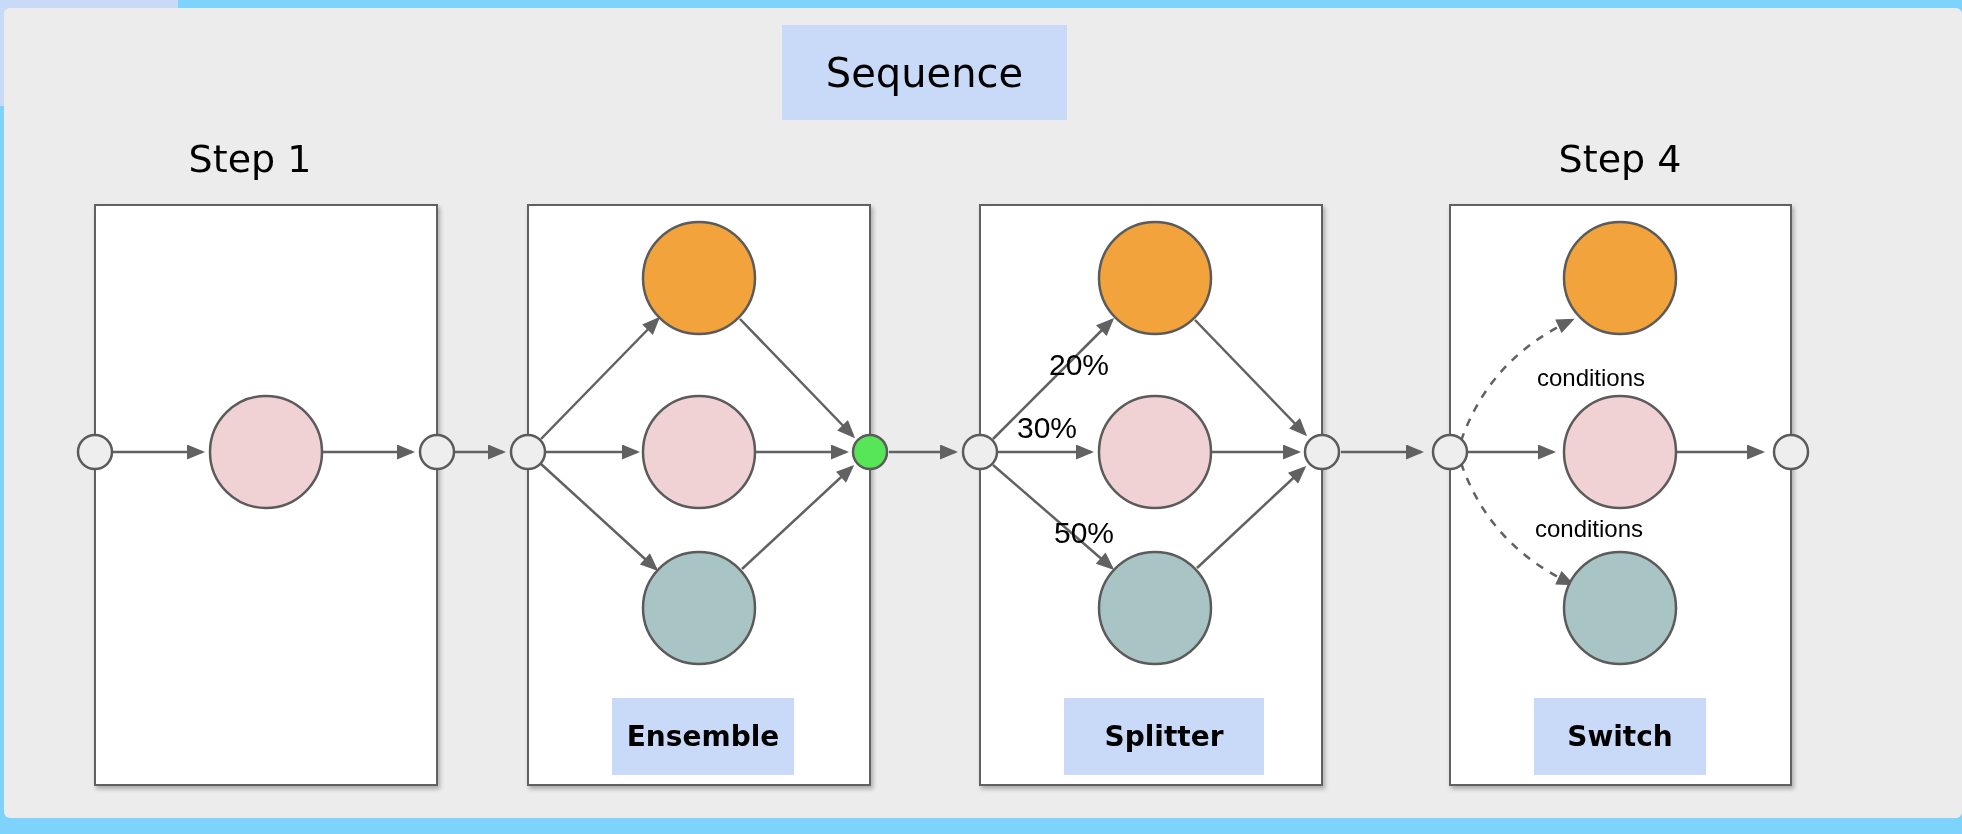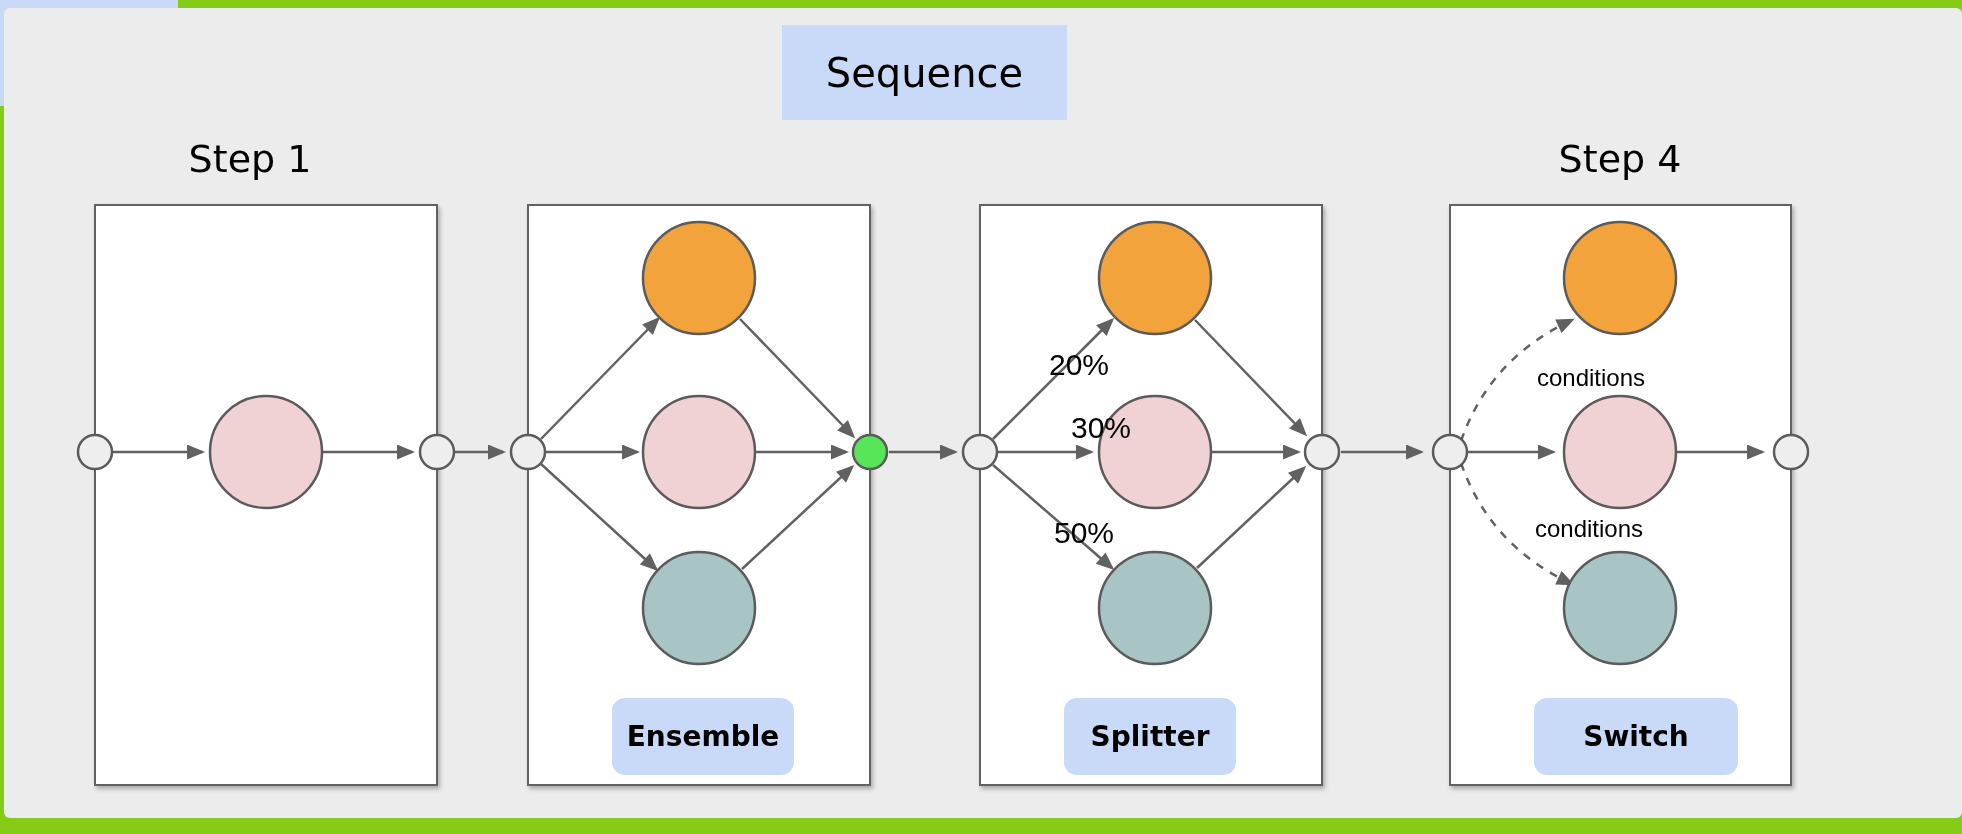--- a/index.html
+++ b/index.html
@@ -1,37 +1,37 @@
 <!DOCTYPE html>
 <html style="--canvas: #ececec; --box-fill: #ffffff; --line: #616161; --node-stroke: #5b5b5b; --node-orange: #f2a33c; --node-pink: #f0d2d4; --node-teal: #a9c4c4; --port-fill: #eeeeee; --port-green: #57e657; --label-blue: #c9daf8; --text: #000000;"><head>
 <meta charset="utf-8">
 <style>
   html,body{margin:0;padding:0;background:#ffffff;}
-  #page{position:relative;width:1962px;height:834px;background:#84cc16;overflow:hidden;
+  #page{position:relative;width:1962px;height:834px;background:#7dd3fc;overflow:hidden;
         font-family:"DejaVu Sans",sans-serif;color:var(--text,#000);}
   #canvas{position:absolute;left:4px;top:8px;width:1958px;height:810px;
           background:var(--canvas,#ececec);border-radius:6px;}
   svg{position:absolute;left:0;top:0;}
   .step-rect{fill:var(--box-fill,#fff);stroke:var(--line,#616161);stroke-width:2px;
              filter:drop-shadow(2px 3px 2px rgba(0,0,0,0.28));}
   .edge{stroke:var(--line,#616161);stroke-width:2.5px;fill:none;}
   .edge-dashed{stroke:var(--line,#616161);stroke-width:2.5px;fill:none;stroke-dasharray:8 8;}
   .arrowhead{fill:var(--line,#616161);}
   .node-orange{fill:var(--node-orange,#f2a33c);stroke:var(--node-stroke,#5b5b5b);stroke-width:2.5px;}
   .node-pink{fill:var(--node-pink,#f0d2d4);stroke:var(--node-stroke,#5b5b5b);stroke-width:2.5px;}
   .node-teal{fill:var(--node-teal,#a9c4c4);stroke:var(--node-stroke,#5b5b5b);stroke-width:2.5px;}
   .port{fill:var(--port-fill,#eeeeee);stroke:var(--node-stroke,#5b5b5b);stroke-width:2.5px;}
   .port-green{fill:var(--port-green,#57e657);stroke:var(--node-stroke,#5b5b5b);stroke-width:2.5px;}
   .txt{position:absolute;display:flex;align-items:center;justify-content:center;
        text-align:center;white-space:pre-line;}
   .title-box{left:782px;top:25px;width:285px;height:95px;font-size:40px;
              background:var(--label-blue,#c9daf8);}
   .step-label{top:133px;width:200px;height:52px;font-size:38px;}
   .comp-label{top:698px;height:77px;font-size:28px;font-weight:bold;
-              background:var(--label-blue,#c9daf8);border-radius:13px;}
+              background:var(--label-blue,#c9daf8);}
   .comp-label-tall{left:177px;top:667px;width:178px;height:106px;font-size:28px;font-weight:bold;
               background:var(--label-blue,#c9daf8);justify-content:flex-start;text-align:left;
               padding-left:22px;box-sizing:border-box;line-height:1.32;display:flex;align-items:center;}
   .edge-label{font-family:"Liberation Sans",sans-serif;font-size:30px;width:110px;height:38px;}
   .cond-label{font-family:"Liberation Sans",sans-serif;font-size:24px;width:200px;height:36px;}
 </style>
 </head>
 <body>
 
 <div id="page">
@@ -106,22 +106,22 @@
     <circle class="port" cx="1791" cy="452" r="17"></circle>
   </svg>
 
   <div class="txt title-box">Sequence</div>
 
   <div class="txt step-label" style="left:150px">Step 1</div>
   <div class="txt step-label" style="left:1520px">Step 4</div>
 
   <div class="comp-label-tall">Inference Service</div>
   <div class="txt comp-label" style="left:612px;width:182px">Ensemble</div>
-  <div class="txt comp-label" style="left:1064px;width:172px">Splitter</div>
-  <div class="txt comp-label" style="left:1534px;width:204px">Switch</div>
+  <div class="txt comp-label" style="left:1064px;width:200px">Splitter</div>
+  <div class="txt comp-label" style="left:1534px;width:172px">Switch</div>
 
   <div class="txt edge-label" style="left:1024px;top:346px">20%</div>
-  <div class="txt edge-label" style="left:1046px;top:409px">30%</div>
+  <div class="txt edge-label" style="left:992px;top:409px">30%</div>
   <div class="txt edge-label" style="left:1029px;top:514px">50%</div>
 
   <div class="txt cond-label" style="left:1491px;top:360px">conditions</div>
   <div class="txt cond-label" style="left:1489px;top:511px">conditions</div>
 </div>
 
 </body></html>

